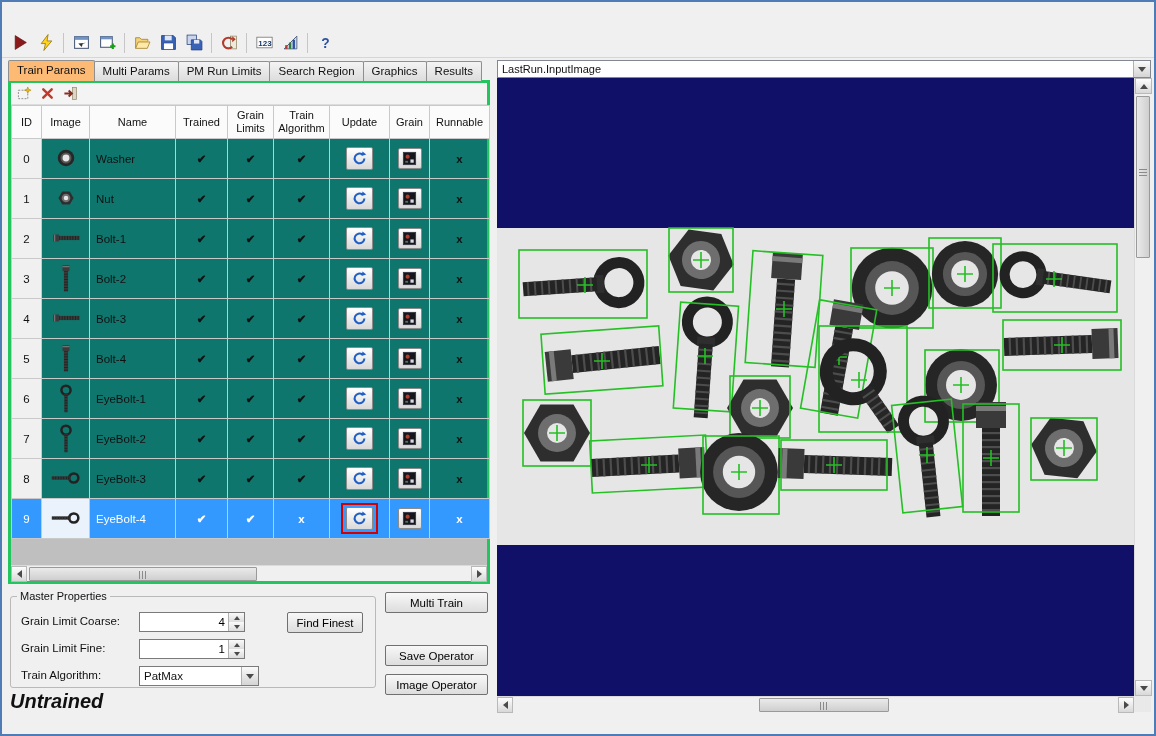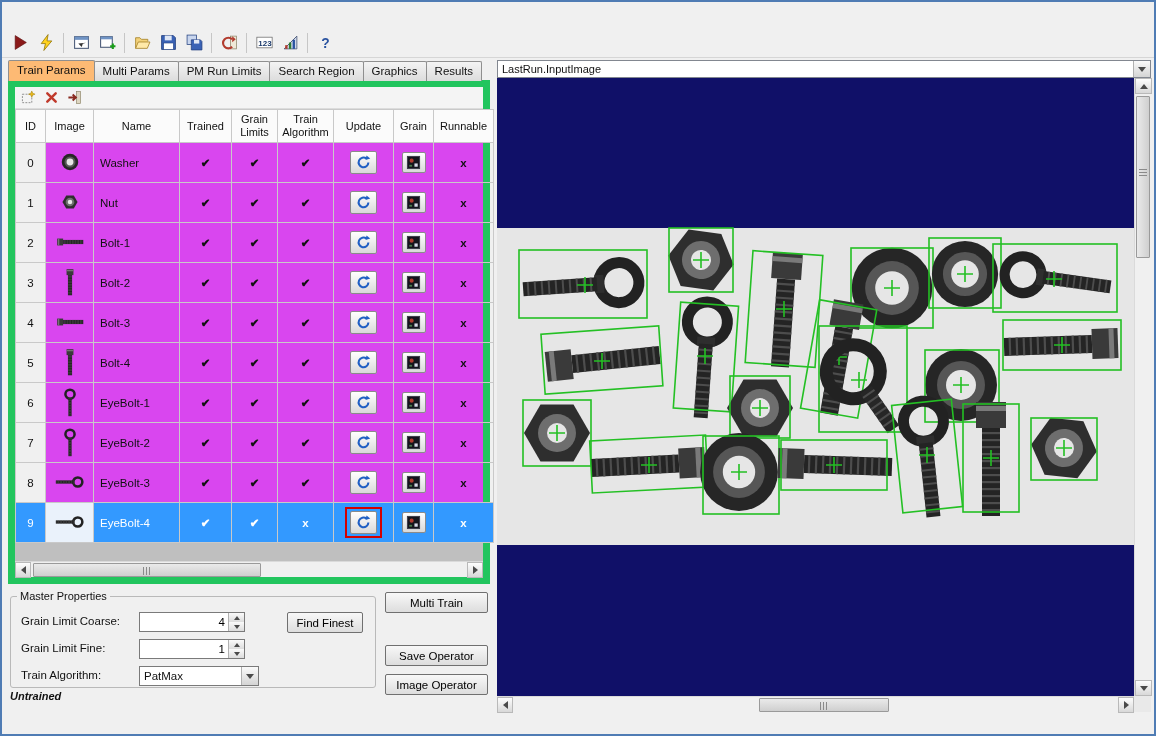--- a/index.html
+++ b/index.html
@@ -25,22 +25,22 @@
   .tbtn svg{width:17px;height:17px;}
   .tsep{width:1px;height:20px;background:#c6c6c6;margin:0 3px;}
 
   
   .tabstrip{position:absolute;left:8px;top:60px;height:21px;display:flex;align-items:flex-end;z-index:3;}
   .tab{height:20px;padding:3px 8px 0;font-size:11.5px;border:1px solid #8f8f8f;border-bottom:none;
     background:linear-gradient(#f4f4f4,#dcdcdc);margin-right:-1px;border-radius:2px 2px 0 0;}
   .tab.active{background:#fdba74;height:21px;position:relative;z-index:4;}
 
   
-  .gridpanel{position:absolute;left:8px;top:80px;width:482px;height:504px;background:#d946ef;
-    border:7px solid #22c55e;display:flex;flex-direction:column;z-index:2;}
+  .gridpanel{position:absolute;left:8px;top:80px;width:482px;height:504px;background:#0f766e;
+    border:3px solid #22c55e;display:flex;flex-direction:column;z-index:2;}
   .minibar{height:22px;background:#f4f4f4;border-bottom:1px solid #dcdcdc;display:flex;align-items:center;padding-left:4px;gap:4px;flex:none;}
   .mbtn{width:19px;height:18px;display:flex;align-items:center;justify-content:center;}
   .mbtn svg{width:15px;height:15px;}
   table.grid{border-collapse:collapse;table-layout:fixed;width:478px;flex:none;}
   .grid td,.grid th{border:1px solid #c9c9c9;overflow:hidden;white-space:nowrap;}
   .grid th{height:33px;font-weight:normal;font-size:11px;background:#fbfbfb;line-height:1.15;}
   .grid td{height:40px;text-align:center;font-size:11.5px;}
   .grid td.c-id{background:#f0f0f0;}
   .grid td.c-name{text-align:left;padding-left:6px;}
   .grid td.c-chk{font-weight:bold;}
@@ -81,21 +81,21 @@
   .spin-btns>div{flex:1;background:linear-gradient(#fafafa,#dcdcdc);display:flex;align-items:center;justify-content:center;}
   .spin-btns .tri.up{border-left-width:3px;border-right-width:3px;border-bottom-width:4px;}
   .spin-btns .tri.down{border-left-width:3px;border-right-width:3px;border-top-width:4px;}
   .combo{position:absolute;width:120px;height:20px;border:1px solid #7a7a7a;background:#fff;display:flex;align-items:center;}
   .combo .ctext{flex:1;padding-left:4px;font-size:11.5px;}
   .combo .carrow{width:17px;height:100%;background:linear-gradient(#fafafa,#d4d4d4);border-left:1px solid #b0b0b0;display:flex;align-items:center;justify-content:center;}
   .btn{border:1px solid #707070;border-radius:2px;background:linear-gradient(#f8f8f8,#dddddd);
     font-size:11.5px;font-family:"Liberation Sans",sans-serif;text-align:center;}
   .btn.findfinest{position:absolute;right:4px;top:0;width:76px;height:21px;}
   .sidebtn{position:absolute;left:385px;width:103px;height:21px;}
-  .untrained{position:absolute;left:10px;top:690px;font-weight:bold;font-style:italic;font-size:11px;}
+  .untrained{position:absolute;left:10px;top:690px;font-weight:bold;font-style:italic;font-size:20px;}
 
   
   .rightpanel{position:absolute;left:497px;top:60px;width:654px;height:652px;background:#f0f0f0;}
   .comboheader{position:absolute;left:0;top:0;width:654px;height:18px;border:1px solid #828790;background:#fff;
     display:flex;align-items:center;}
   .comboheader .chtext{flex:1;font-size:11px;padding-left:4px;}
   .comboheader .charrow{width:17px;height:100%;background:linear-gradient(#fafafa,#d4d4d4);border-left:1px solid #b0b0b0;display:flex;align-items:center;justify-content:center;}
   .scene-wrap{position:absolute;left:0;top:18px;width:637px;height:618px;overflow:hidden;background:#e6e6e6;}
   .rp-vscroll{left:637px;top:18px;height:618px;}
   .rp-hscroll{position:absolute;left:0;top:636px;width:637px;height:16px;}

